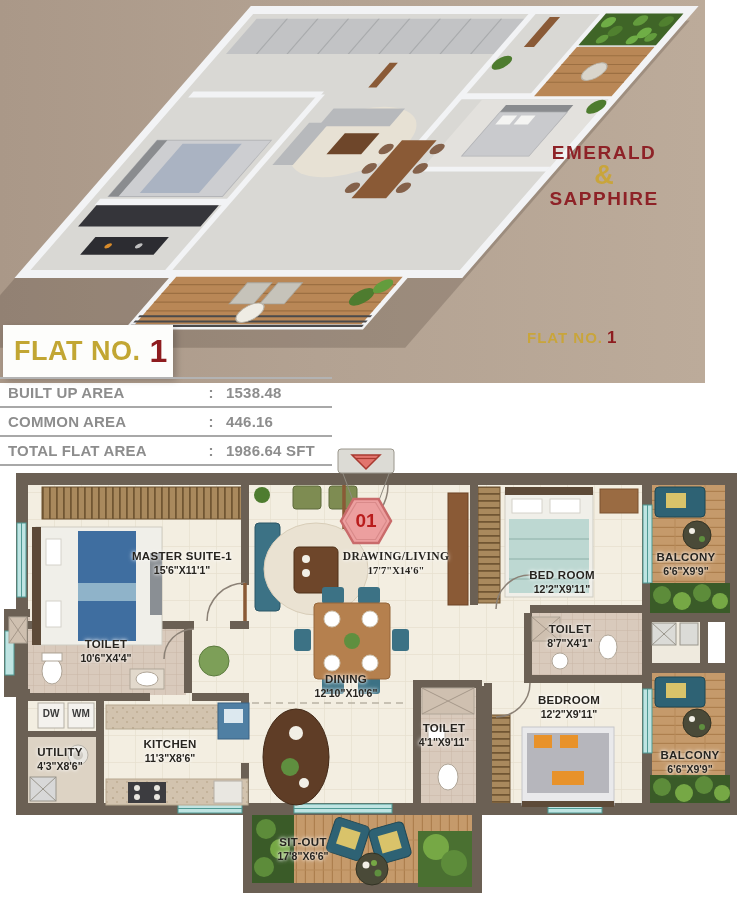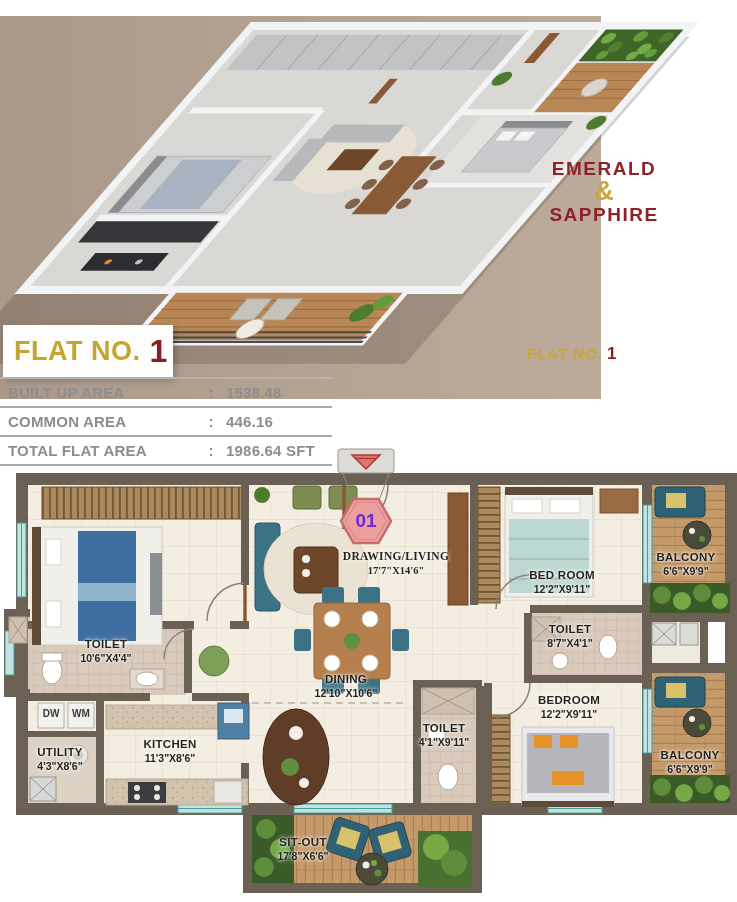--- a/index.html
+++ b/index.html
@@ -1,19 +1,19 @@
 <!DOCTYPE html>
 <html><head>
 <meta charset="utf-8">
 <style>
   html,body{margin:0;padding:0;background:#ffffff;}
   #page{position:relative;width:737px;height:902px;overflow:hidden;background:#ffffff;
         font-family:"Liberation Sans",sans-serif;}
   
-  .top-section{position:absolute;left:0;top:16px;width:601px;height:383px;
+  .top-section{position:absolute;left:0;top:0;width:705px;height:383px;
                background:linear-gradient(90deg,#aa9888 0%,#b3a292 45%,#bcab9a 100%);}
   .top-section svg{position:absolute;left:0;top:0;}
   .brand{position:absolute;left:543px;top:143px;width:122px;text-align:center;line-height:1.05;}
   .brand-l1,.brand-l2{font-size:19px;font-weight:bold;color:#8e2227;letter-spacing:1.5px;}
   .brand-amp{font-size:27px;font-weight:bold;color:#c9a53b;line-height:0.95;}
   .flat-right{position:absolute;left:527px;top:328px;white-space:nowrap;}
   .fr-prefix{font-size:15px;font-weight:bold;color:#c9a53b;letter-spacing:1px;}
   .fr-num{font-size:17px;font-weight:bold;color:#8e1c1f;margin-left:4px;}
   
   .flat-banner{position:absolute;left:3px;top:325px;width:170px;height:52px;background:#fdfdfb;
@@ -32,21 +32,21 @@
   .floor-plan{position:absolute;left:0;top:465px;width:737px;height:437px;}
   .floor-plan svg{position:absolute;left:0;top:0;overflow:visible;}
   .room-label{position:absolute;transform:translateX(-50%);text-align:center;white-space:nowrap;
               color:#27241f;line-height:1.3;z-index:5;
               text-shadow:0 0 3px rgba(255,255,255,0.95),0 0 5px rgba(255,255,255,0.85);}
   .room-label .rn{display:block;font-size:11.5px;font-weight:bold;letter-spacing:0.3px;}
   .room-label .rd{display:block;font-size:10.5px;font-weight:bold;}
   .appliance-label{position:absolute;transform:translateX(-50%);font-size:10px;font-weight:bold;
                    color:#3a3a3a;z-index:5;}
   .unit-badge{position:absolute;left:366px;top:45px;transform:translateX(-50%);
-              font-size:19px;font-weight:bold;color:#6d28d9;z-index:6;}
+              font-size:19px;font-weight:bold;color:#b91c1c;z-index:6;}
 </style>
 </head>
 <body>
 
 <div id="page">
 
   <div class="top-section">
     <svg width="737" height="383" viewBox="0 0 737 383">
 
       <g transform="translate(242,24) skewX(-41) scale(1.02,0.88)">
@@ -482,20 +482,24 @@
         <line x1="356" y1="-6.5" x2="376" y2="-6.5" stroke="#a83a31" stroke-width="1.2"></line>
       </g>
       <g>
         <polygon points="341,56 353.5,34 378.5,34 391,56 378.5,78 353.5,78" fill="#ec9f9f" stroke="#c96b6b" stroke-width="2.5"></polygon>
         <polygon points="345.5,56 356.5,37.5 375.5,37.5 386.5,56 375.5,74.5 356.5,74.5" fill="none" stroke="#d98a8a" stroke-width="1.2"></polygon>
       </g>
     </svg>
 
     <div class="unit-badge">01</div>
 
+    <div class="room-label" style="left:182px;top:84px;">
+      <span class="rn">MASTER SUITE-1</span>
+      <span class="rd">15'6"X11'1"</span>
+    </div>
     <div class="room-label" style="left:396px;top:84px;font-family:Liberation Serif, serif;">
       <span class="rn">DRAWING/LIVING</span>
       <span class="rd">17'7"X14'6"</span>
     </div>
     <div class="room-label" style="left:562px;top:103px;">
       <span class="rn">BED ROOM</span>
       <span class="rd">12'2"X9'11"</span>
     </div>
     <div class="room-label" style="left:686px;top:85px;">
       <span class="rn">BALCONY</span>

